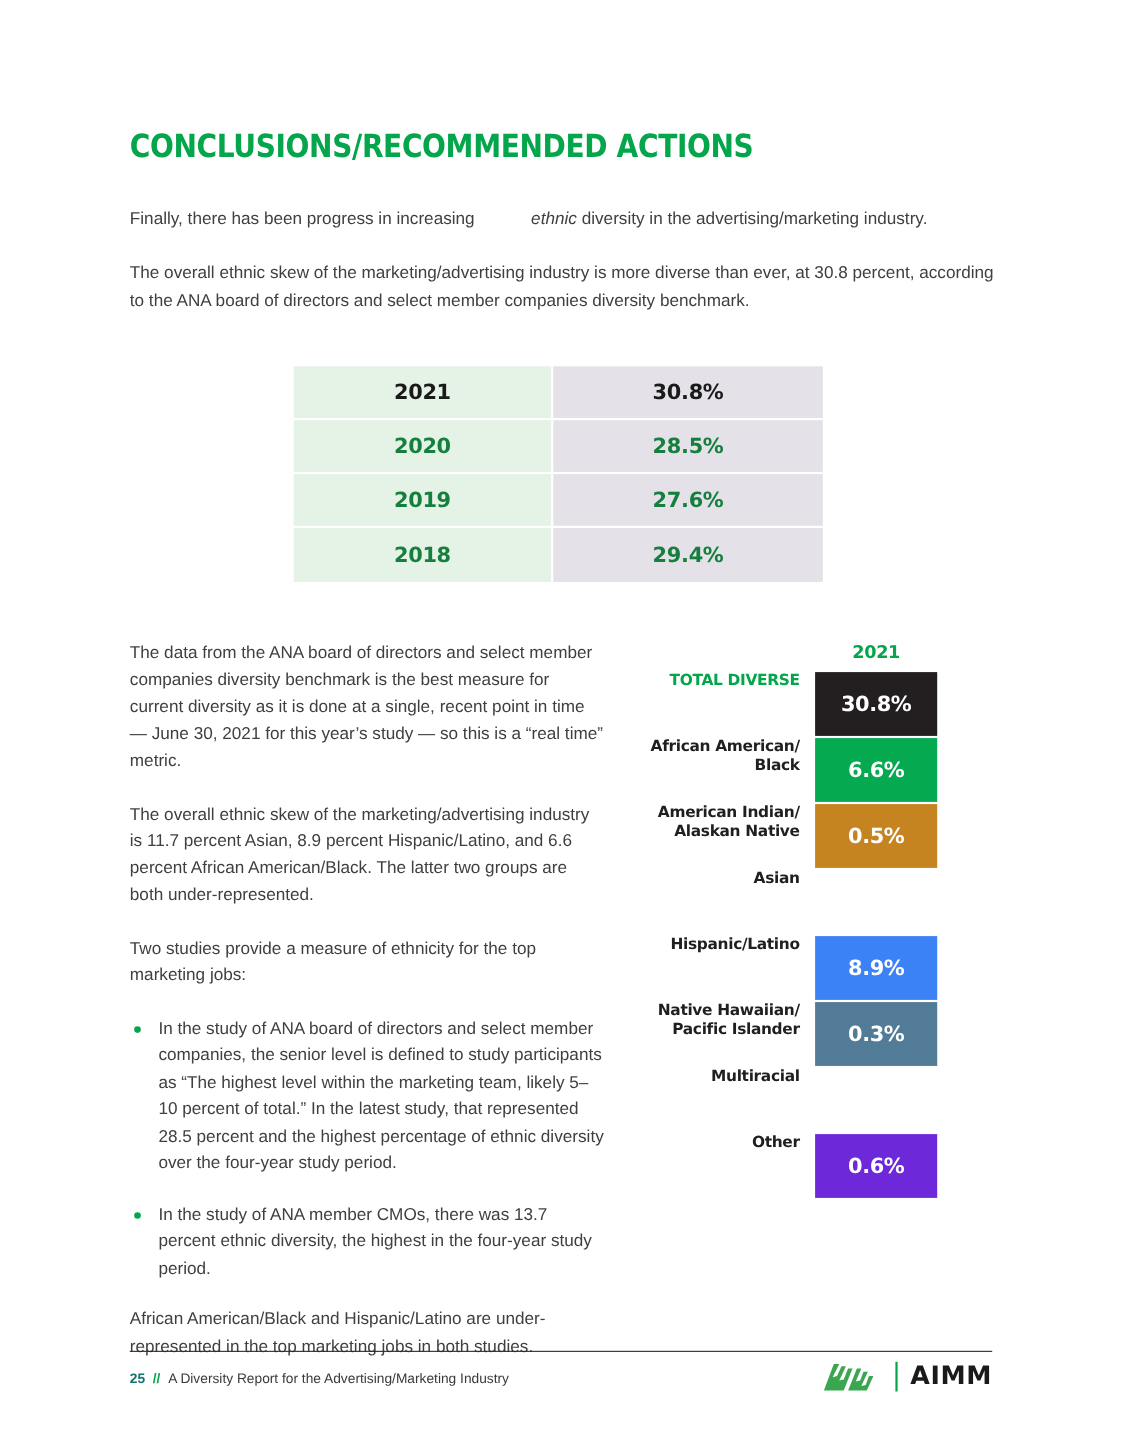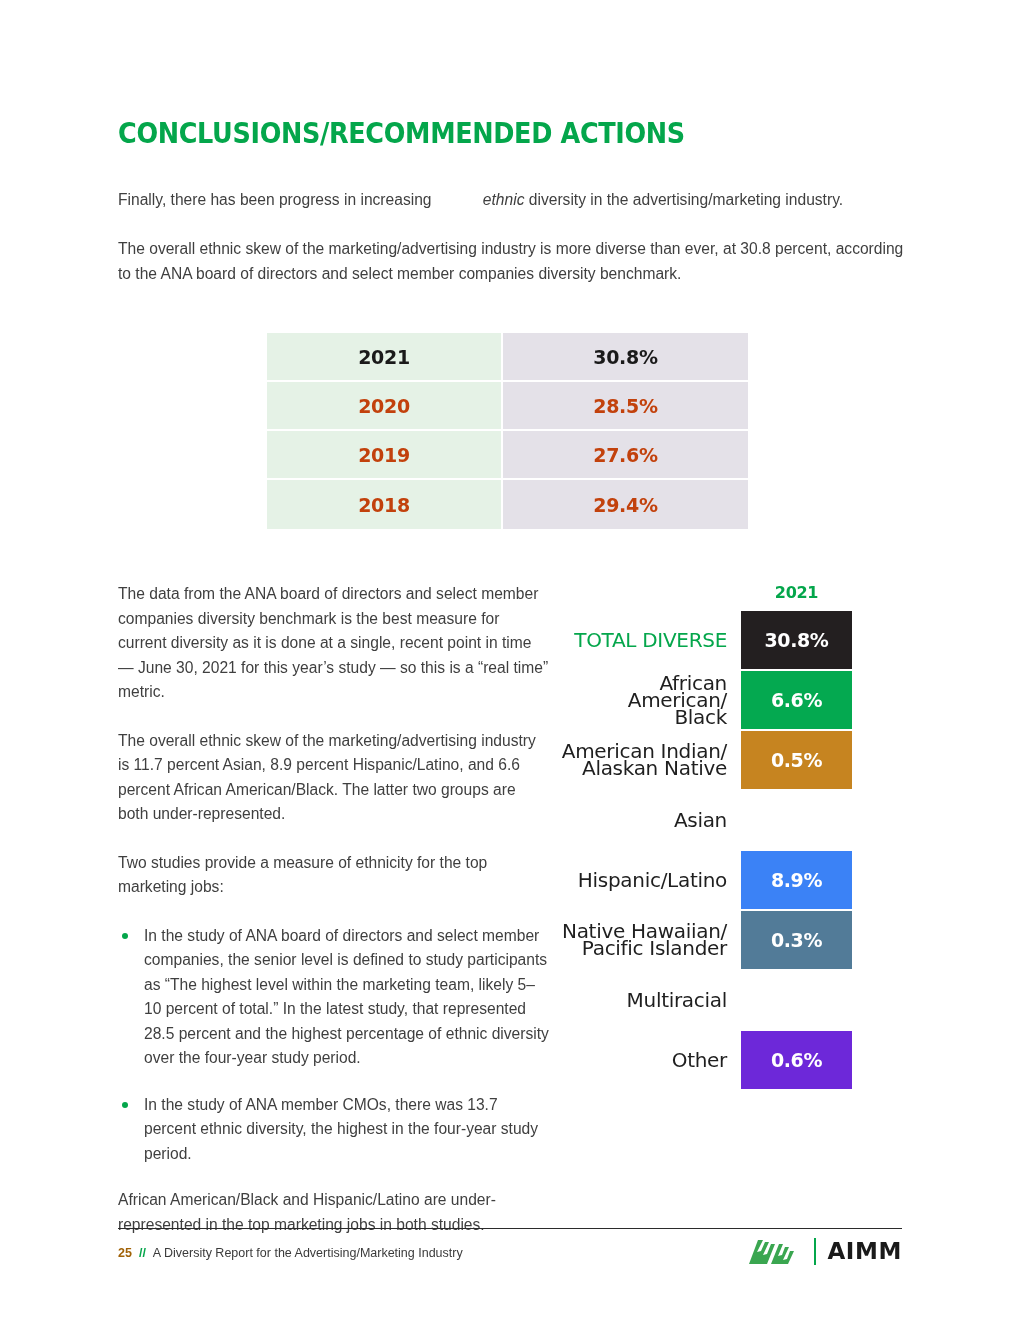--- a/index.html
+++ b/index.html
@@ -65,21 +65,21 @@
     font-family: "DejaVu Sans", sans-serif;
     font-weight: bold;
     font-size: 19px;
     letter-spacing: -0.3px;
     border-bottom: 2px solid #ffffff;
   }
   .year-table tr:last-child td { border-bottom: none; }
   .yt-year { background: #e5f2e6; width: 234px; }
   .yt-val  { background: #e4e1e8; width: 247px; border-left: 2px solid #ffffff; }
   .yt-current { color: #1a1a1a; }
-  .yt-past { color: #c2410c; }
+  .yt-past { color: #15803d; }
 
   
   .col-left {
     position: absolute;
     left: 118px;
     width: 432px;
     font-size: 15.6px;
     line-height: 24.5px;
     color: #3f3f3f;
   }
@@ -127,26 +127,25 @@
     display: flex;
     align-items: stretch;
     margin-bottom: 2px;
     height: 58px;
   }
   .bar-label {
     width: 181px;
     padding-right: 14px;
     display: flex;
     flex-direction: column;
-    justify-content: center;
     align-items: flex-end;
     text-align: right;
     font-family: "DejaVu Sans", sans-serif;
-    font-weight: normal;
-    font-size: 20px;
+    font-weight: bold;
+    font-size: 14px;
     line-height: 17px;
     letter-spacing: -0.3px;
     color: #1f1f1f;
   }
   .bar-label.accent { color: #04a64b; }
   .bar-box {
     width: 111px;
     display: flex;
     align-items: center;
     justify-content: center;
@@ -172,21 +171,21 @@
     top: 1246px;
     font-size: 12.5px;
     color: #3a3a3a;
     display: flex;
     align-items: baseline;
     gap: 7px;
     white-space: nowrap;
   }
   .footer-page {
     font-weight: bold;
-    color: #a16207;
+    color: #0f766e;
     font-size: 12.5px;
   }
   .footer-sep { color: #04a64b; font-weight: bold; }
 
   .logo-wrap {
     position: absolute;
     right: 118px;
     top: 1238px;
     display: flex;
     align-items: flex-start;

